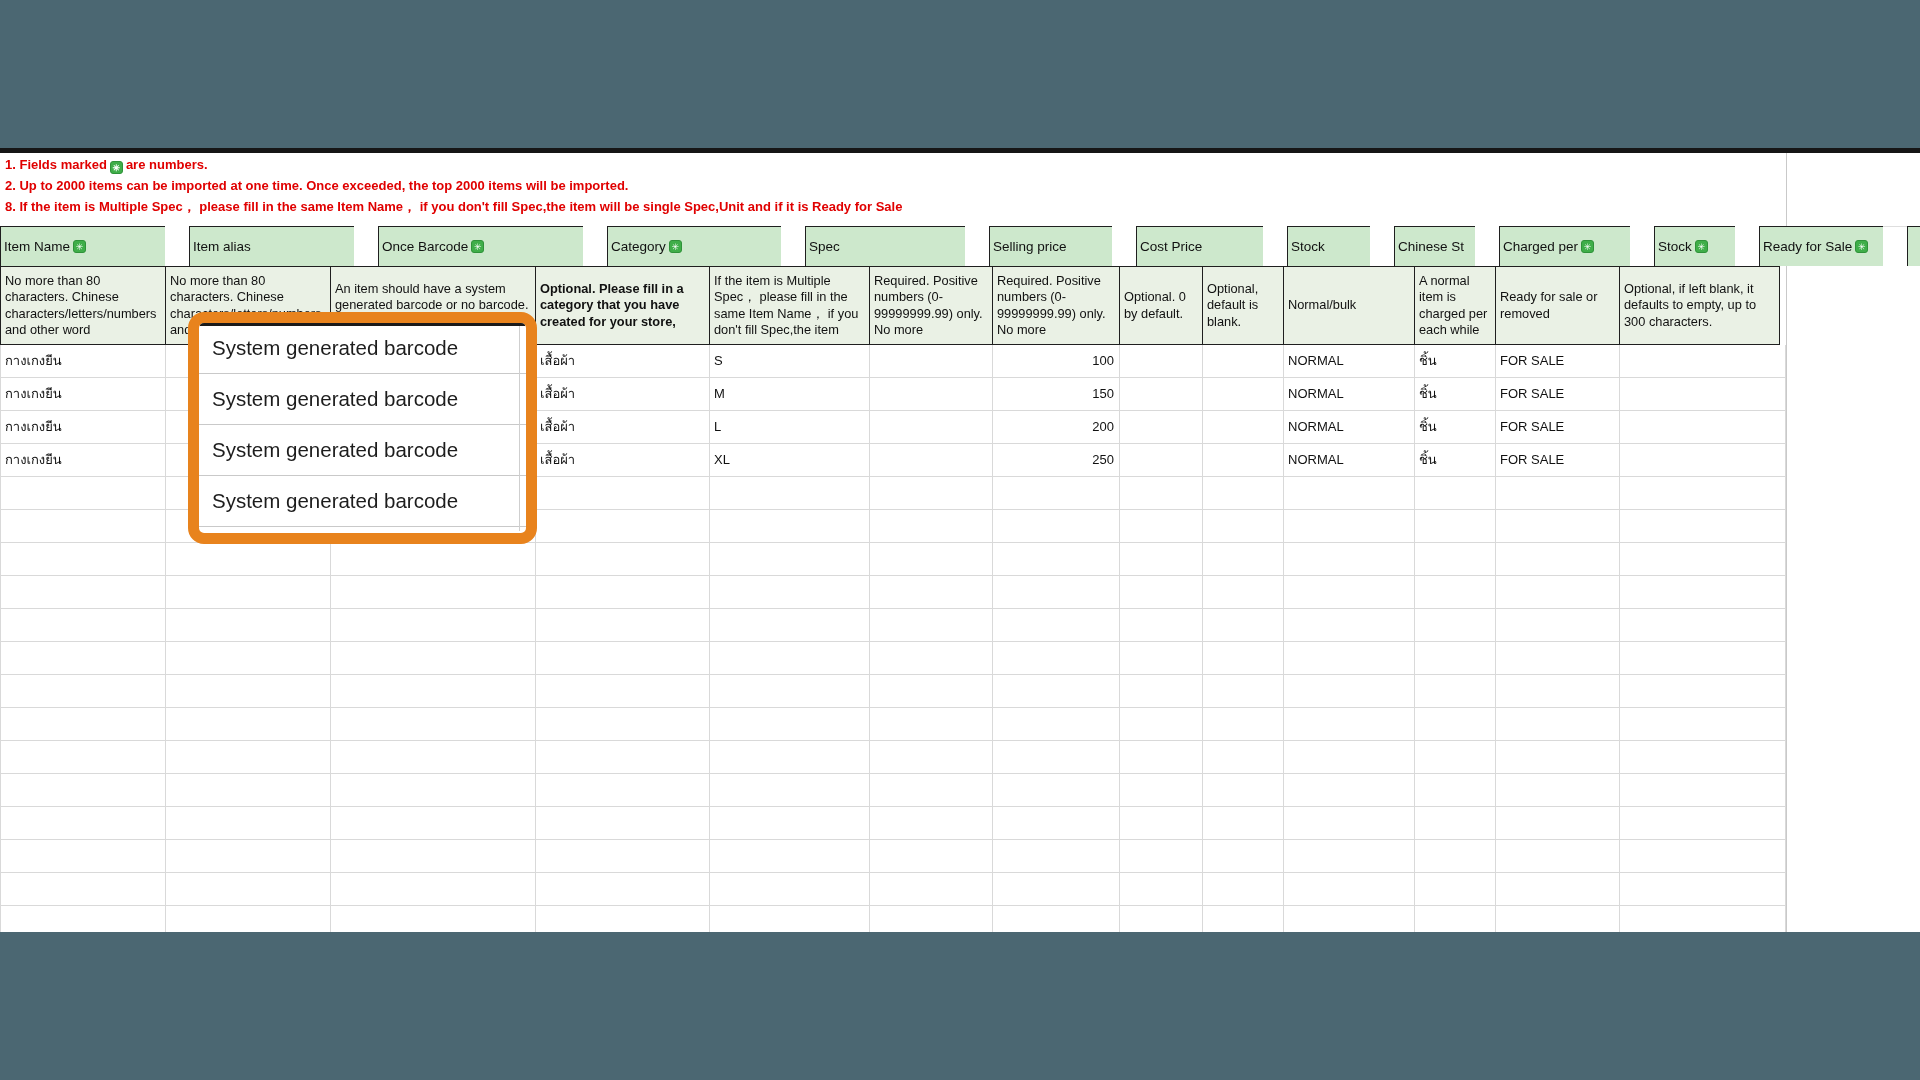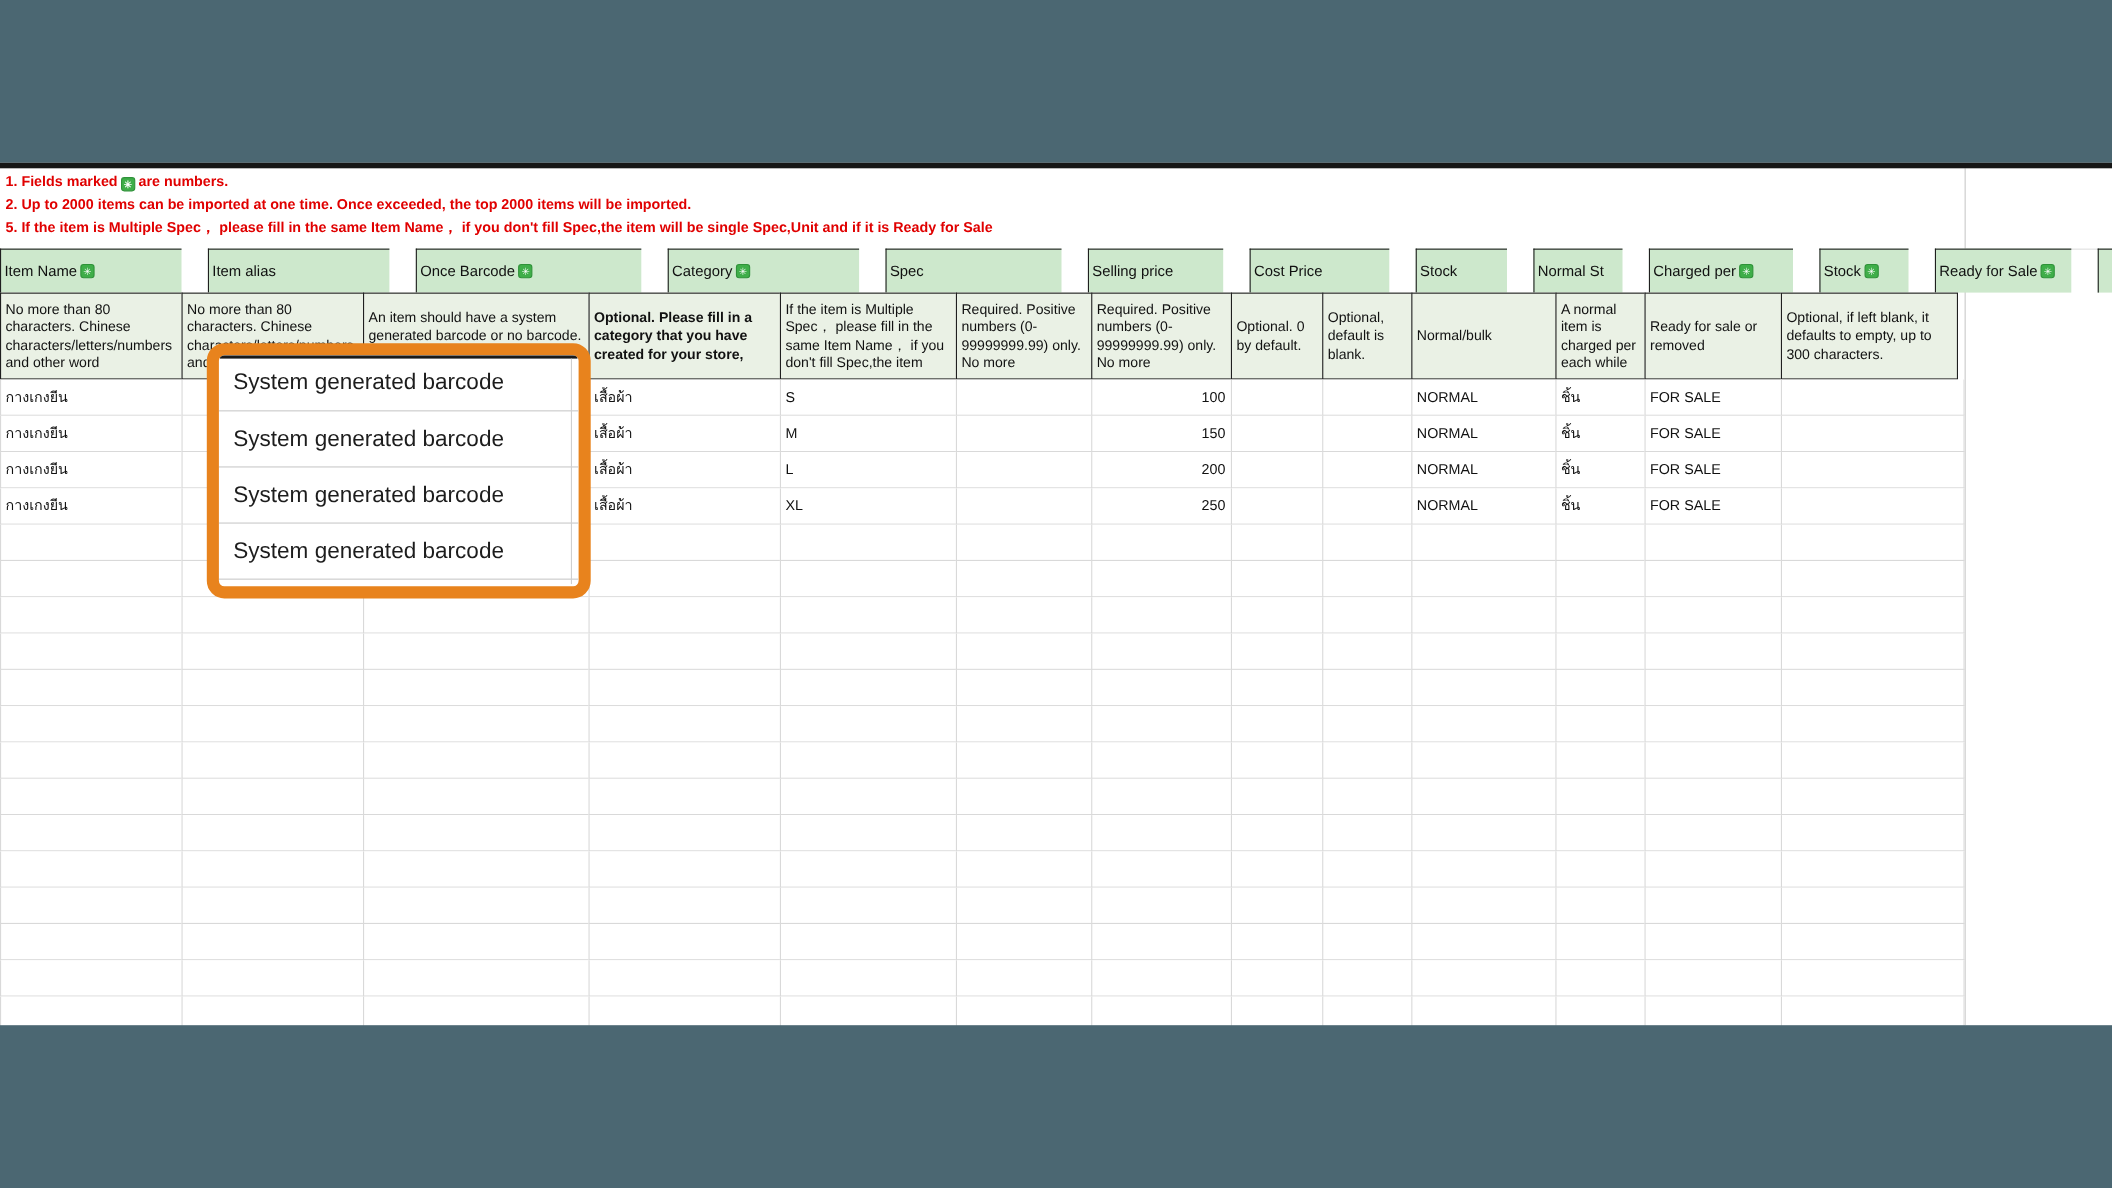--- a/index.html
+++ b/index.html
@@ -75,21 +75,21 @@
 </style>
 </head>
 <body>
 
 <div class="band top"></div>
 <div class="band-border"></div>
 
 <div class="notes">
   <div class="note"><span>1. Fields marked</span><span class="req-icon">✳</span><span>are numbers.</span></div>
   <div class="note">2. Up to 2000 items can be imported at one time. Once exceeded, the top 2000 items will be imported.</div>
-  <div class="note">5. If the item is Multiple Spec， please fill in the same Item Name， if you don't fill Spec,the item will be single Spec,Unit and if it is Ready for Sale</div>
+  <div class="note">8. If the item is Multiple Spec， please fill in the same Item Name， if you don't fill Spec,the item will be single Spec,Unit and if it is Ready for Sale</div>
 </div>
 
 <div class="vline-right"></div>
 <div class="hline-right"></div>
 
 <div id="sheet">
     <div class="row hrow">
       <div class="cell hcell" style="width: 165px;">
         <span>Item Name</span>
         <span class="req-icon">✳</span>
@@ -111,21 +111,21 @@
       <div class="cell hcell" style="width: 123px;">
         <span>Selling price</span>
       </div>
       <div class="cell hcell" style="width: 127px;">
         <span>Cost Price</span>
       </div>
       <div class="cell hcell" style="width: 83px;">
         <span>Stock</span>
       </div>
       <div class="cell hcell" style="width: 81px;">
-        <span>Normal St</span>
+        <span>Chinese St</span>
       </div>
       <div class="cell hcell" style="width: 131px;">
         <span>Charged per</span>
         <span class="req-icon">✳</span>
       </div>
       <div class="cell hcell" style="width: 81px;">
         <span>Stock</span>
         <span class="req-icon">✳</span>
       </div>
       <div class="cell hcell" style="width: 124px;">

